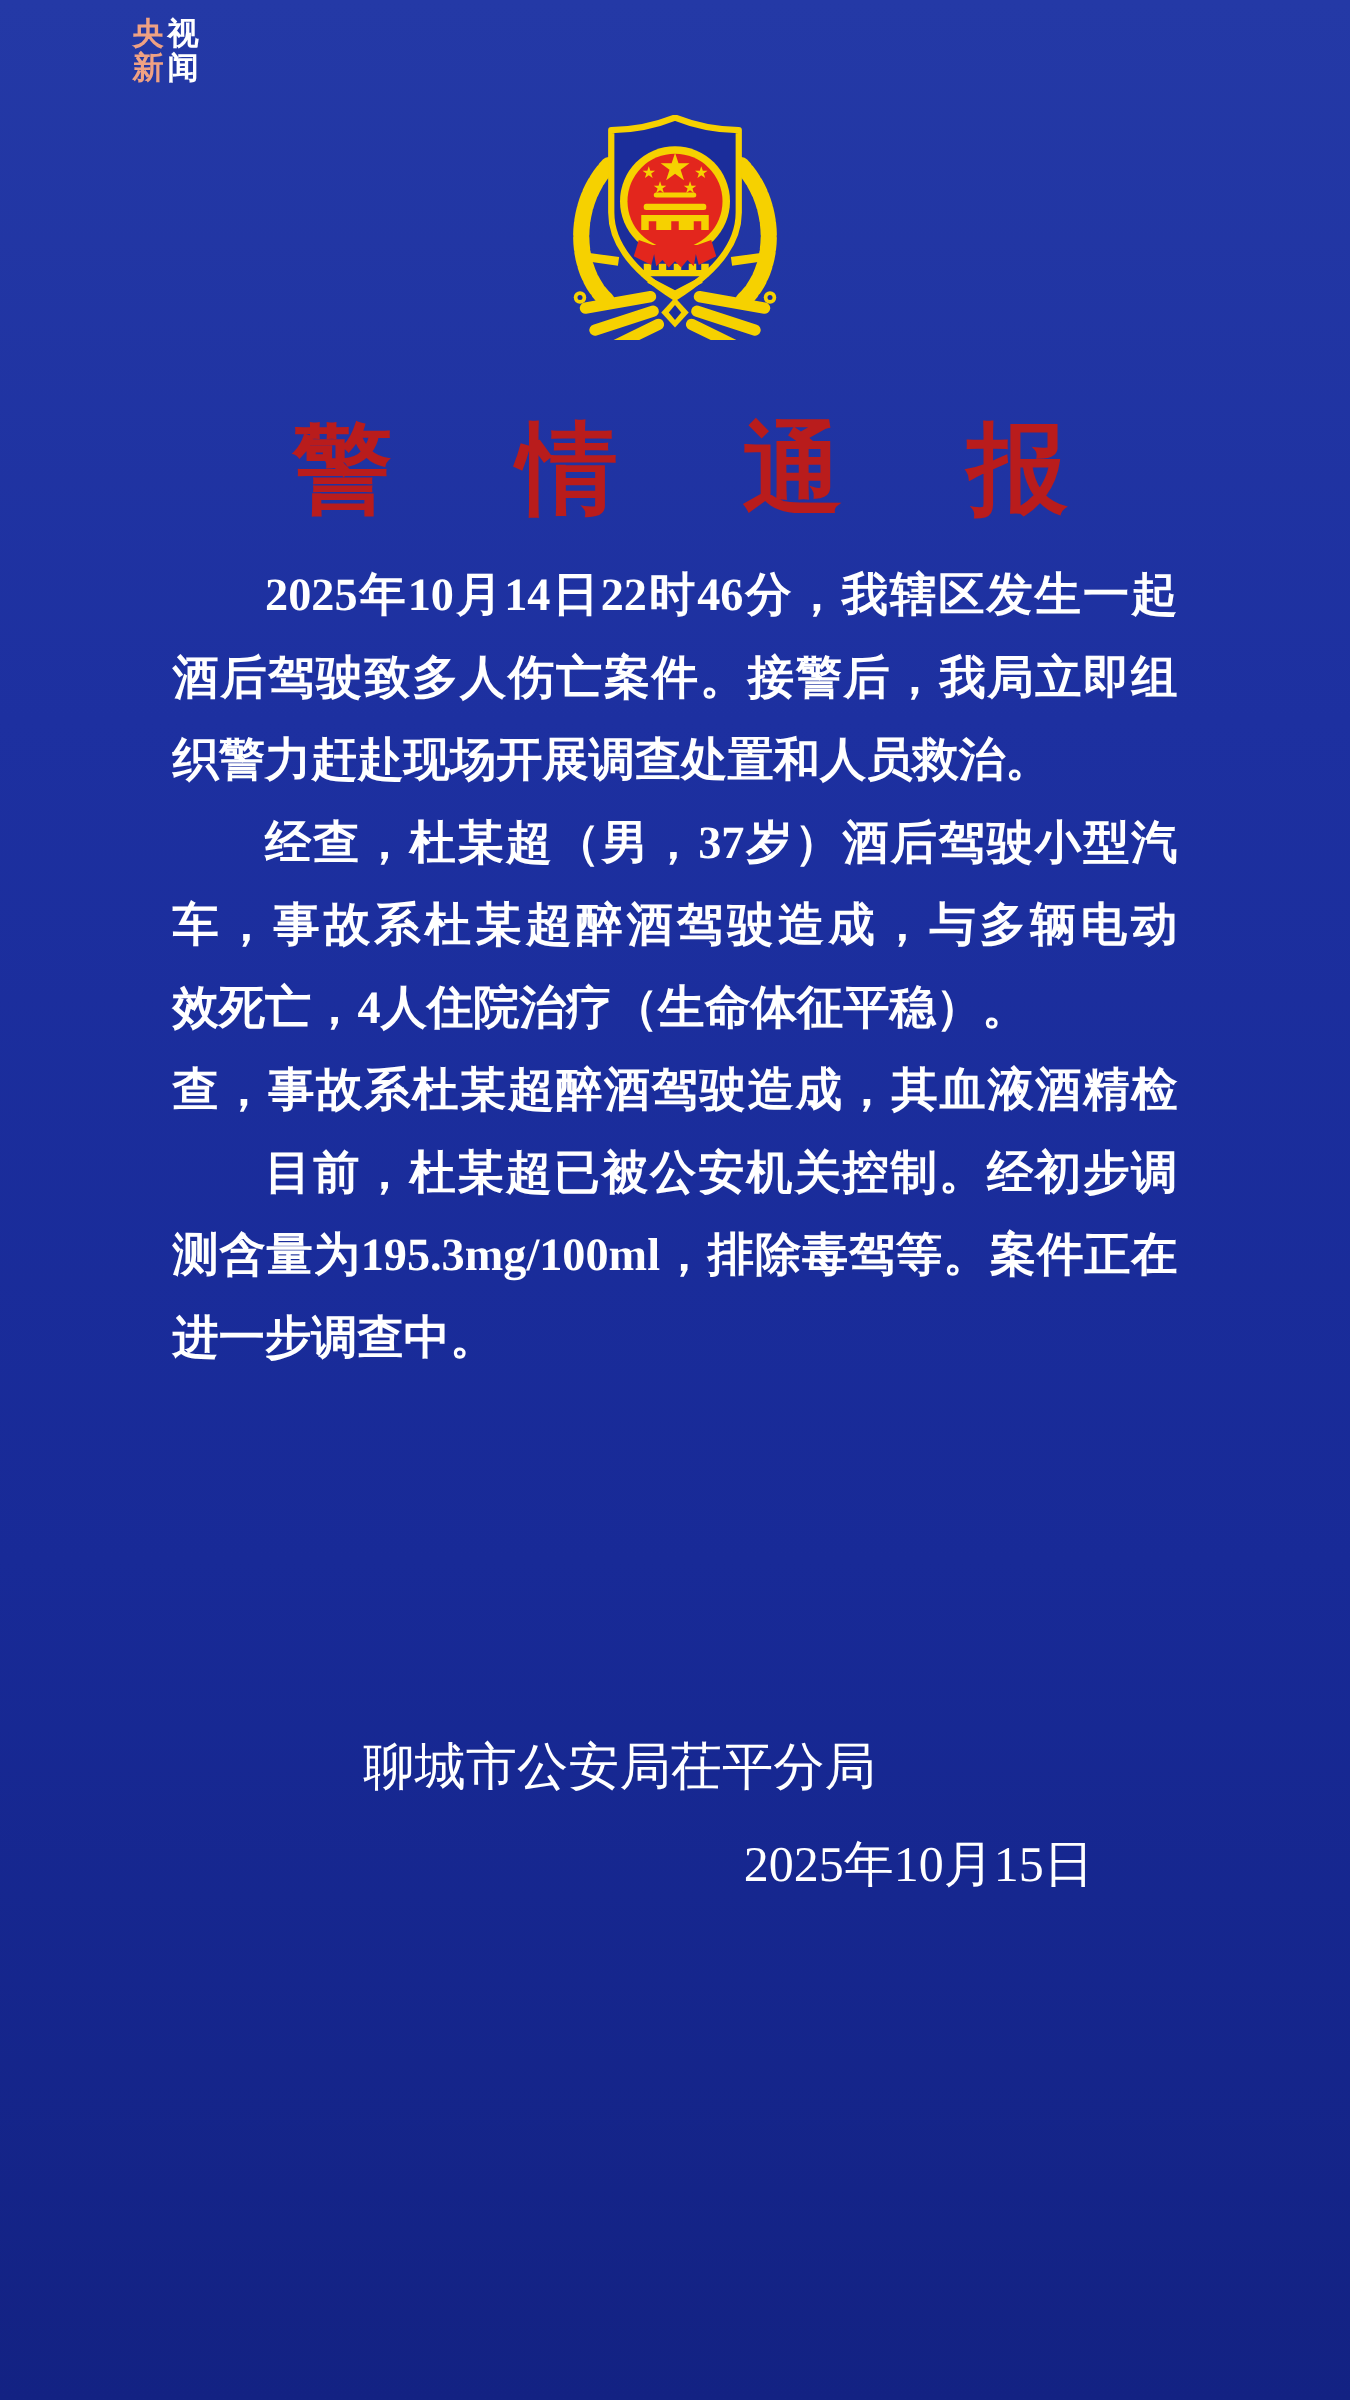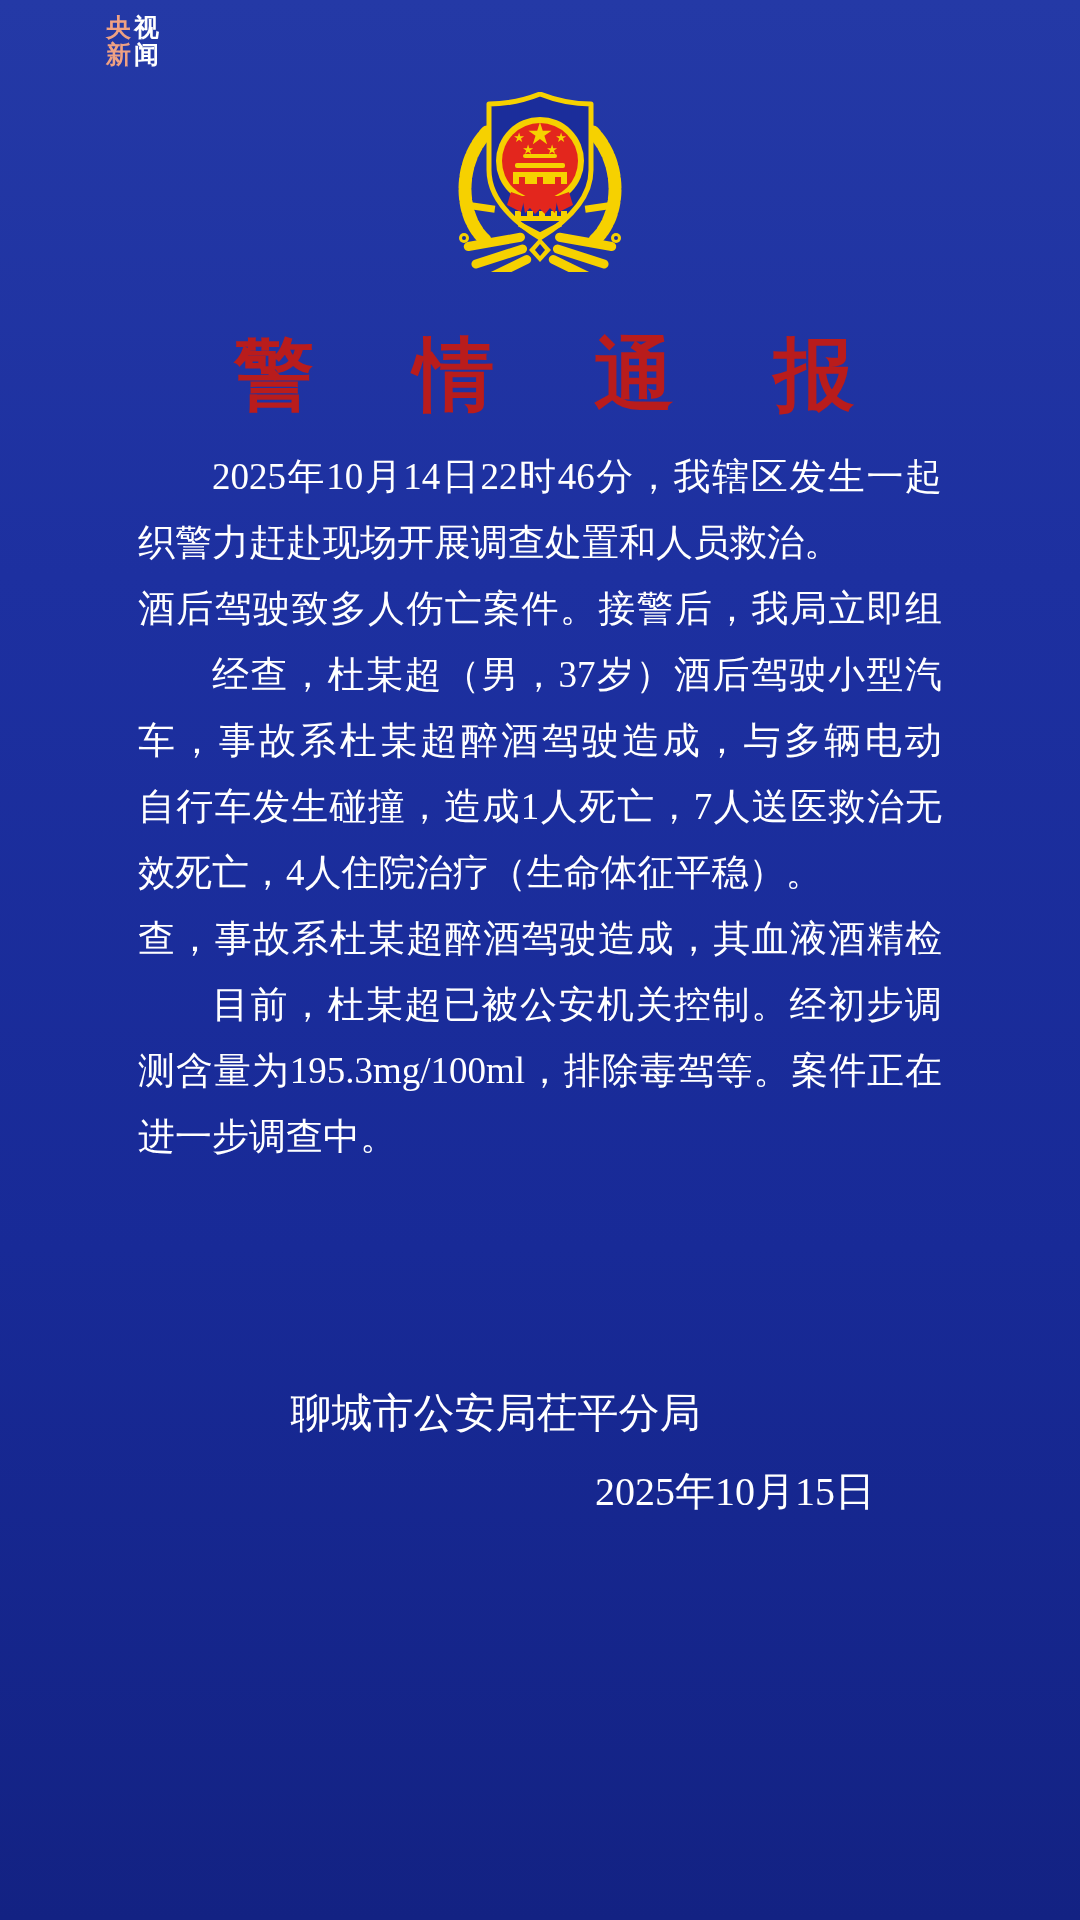--- a/index.html
+++ b/index.html
@@ -36,20 +36,21 @@
 
   
   .body-text{
     position:absolute;top:444px;left:138px;width:804px;
     font-size:37px;line-height:66px;
   }
   .line{
     text-align:justify;
     text-align-last:justify;
     white-space:nowrap;
+    font-weight:bold;
   }
   .line.indent{text-indent:2em;}
   .line.end{text-align-last:left;white-space:normal;}
 
   
   .signature{
     position:absolute;top:1392px;left:0;width:875px;
     padding-left:116px;box-sizing:border-box;
     text-align:center;
   }
@@ -132,25 +133,24 @@
         <path d="M56,100 L70,105 L66,120 L52,113 Z"></path>
         <path d="M114,100 L100,105 L104,120 L118,113 Z"></path>
       </g>
     </svg>
   </div>
 
   <h1 class="title">警情通报</h1>
 
   <div class="body-text">
     <div class="line indent">2025年10月14日22时46分，我辖区发生一起</div>
+    <div class="line">酒后驾驶致多人伤亡案件。接警后，我局立即组</div>
     <div class="line end">织警力赶赴现场开展调查处置和人员救治。</div>
-    <div class="line">酒后驾驶致多人伤亡案件。接警后，我局立即组</div>
     <div class="line indent">经查，杜某超（男，37岁）酒后驾驶小型汽</div>
     <div class="line">车，事故系杜某超醉酒驾驶造成，与多辆电动</div>
-    <div class="line">自行车发生碰撞，造成1人死亡，7人送医救治无</div>
     <div class="line end">效死亡，4人住院治疗（生命体征平稳）。</div>
     <div class="line">查，事故系杜某超醉酒驾驶造成，其血液酒精检</div>
     <div class="line indent">目前，杜某超已被公安机关控制。经初步调</div>
     <div class="line">测含量为195.3mg/100ml，排除毒驾等。案件正在</div>
     <div class="line end">进一步调查中。</div>
   </div>
 
   <div class="signature">
     <div class="sig-org">聊城市公安局茌平分局</div>
     <div class="sig-date">2025年10月15日</div>

